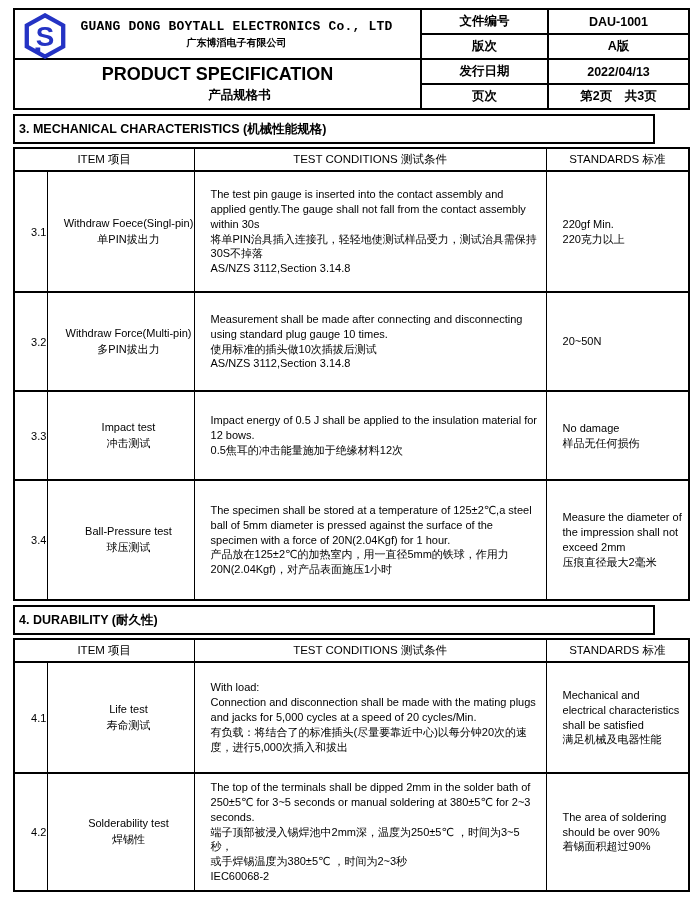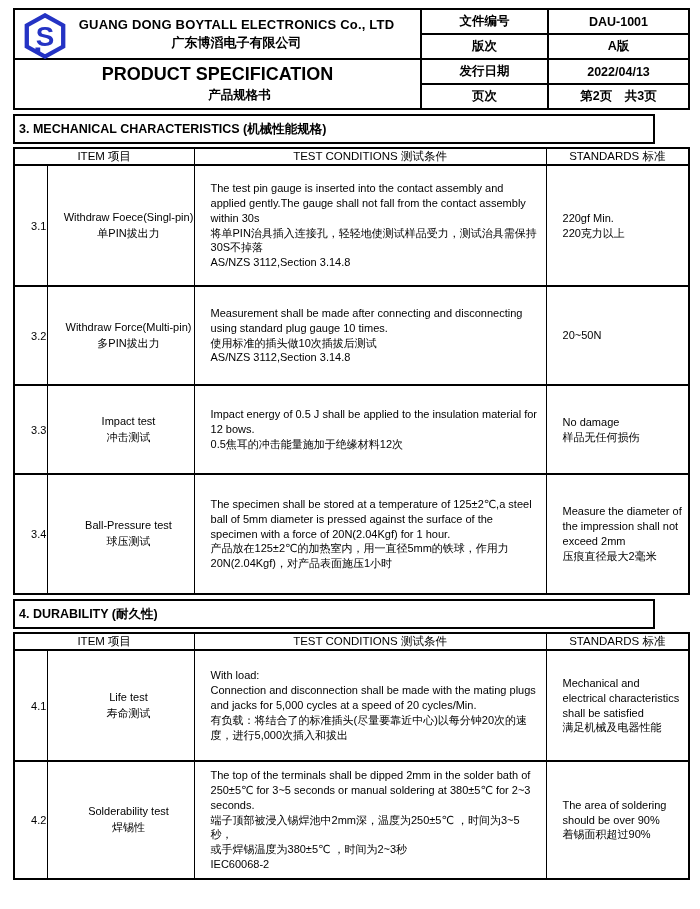--- a/index.html
+++ b/index.html
@@ -13,39 +13,39 @@
 
   table { border-collapse:collapse; table-layout:fixed; width:675px; }
 
   
   .hdr td { border:2px solid #000; text-align:center; vertical-align:middle; font-weight:bold; }
   .hdr tr { height:25px; }
   .company-cell { width:407px; position:relative; }
   .lbl-cell { width:127px; font-size:12.5px; }
   .val-cell { width:141px; font-size:12.5px; }
   .company-en { font-size:13px; letter-spacing:.2px; }
-  .company-cn { font-size:13px; margin-top:2px;text-align:center; }
+  .company-cn { font-size:10px; margin-top:2px;text-align:center; }
   .spec-en { font-size:18px; }
   .spec-cn { font-size:12.5px; margin-top:2px;padding-left:44px; }
-  .company-inner { padding-left:38px; }
+  .company-inner { padding-left:38px;font-family:Liberation Mono, monospace; }
   .logo {
     position:absolute; left:7px; top:3px; width:46px; height:46px;
   }
 
   
   .section-bar {
     width:642px; border:2px solid #000; margin:4px 0 3px 0;
     padding:5px 4px 4px 4px; font-weight:bold; font-size:12.5px;
   }
 
   
   .main { border:2px solid #000; }
   .main th {
     border:1px solid #000; font-weight:normal; font-size:11.5px;
-    height:17px; text-align:center; vertical-align:middle;
+    height:23px; text-align:center; vertical-align:middle;
   }
   .main td { border:1px solid #000; vertical-align:middle; font-size:11px; }
   .main tr.data td { border-top:2px solid #000;padding-left:16px; }
   .no-cell { text-align:center; }
   .item-cell { text-align:center; line-height:1.45; }
   .cond-cell, .std-cell { padding:2px 5px; white-space:pre-line; line-height:1.36; }
   .r31 { height:121px; } .r32 { height:99px; } .r33 { height:89px; }
   .r34 { height:120px; } .r41 { height:111px; } .r42 { height:118px; }
   .c-no { width:33px; } .c-item { width:147px; } .c-cond { width:352px; } .c-std { width:143px; }
 </style>

